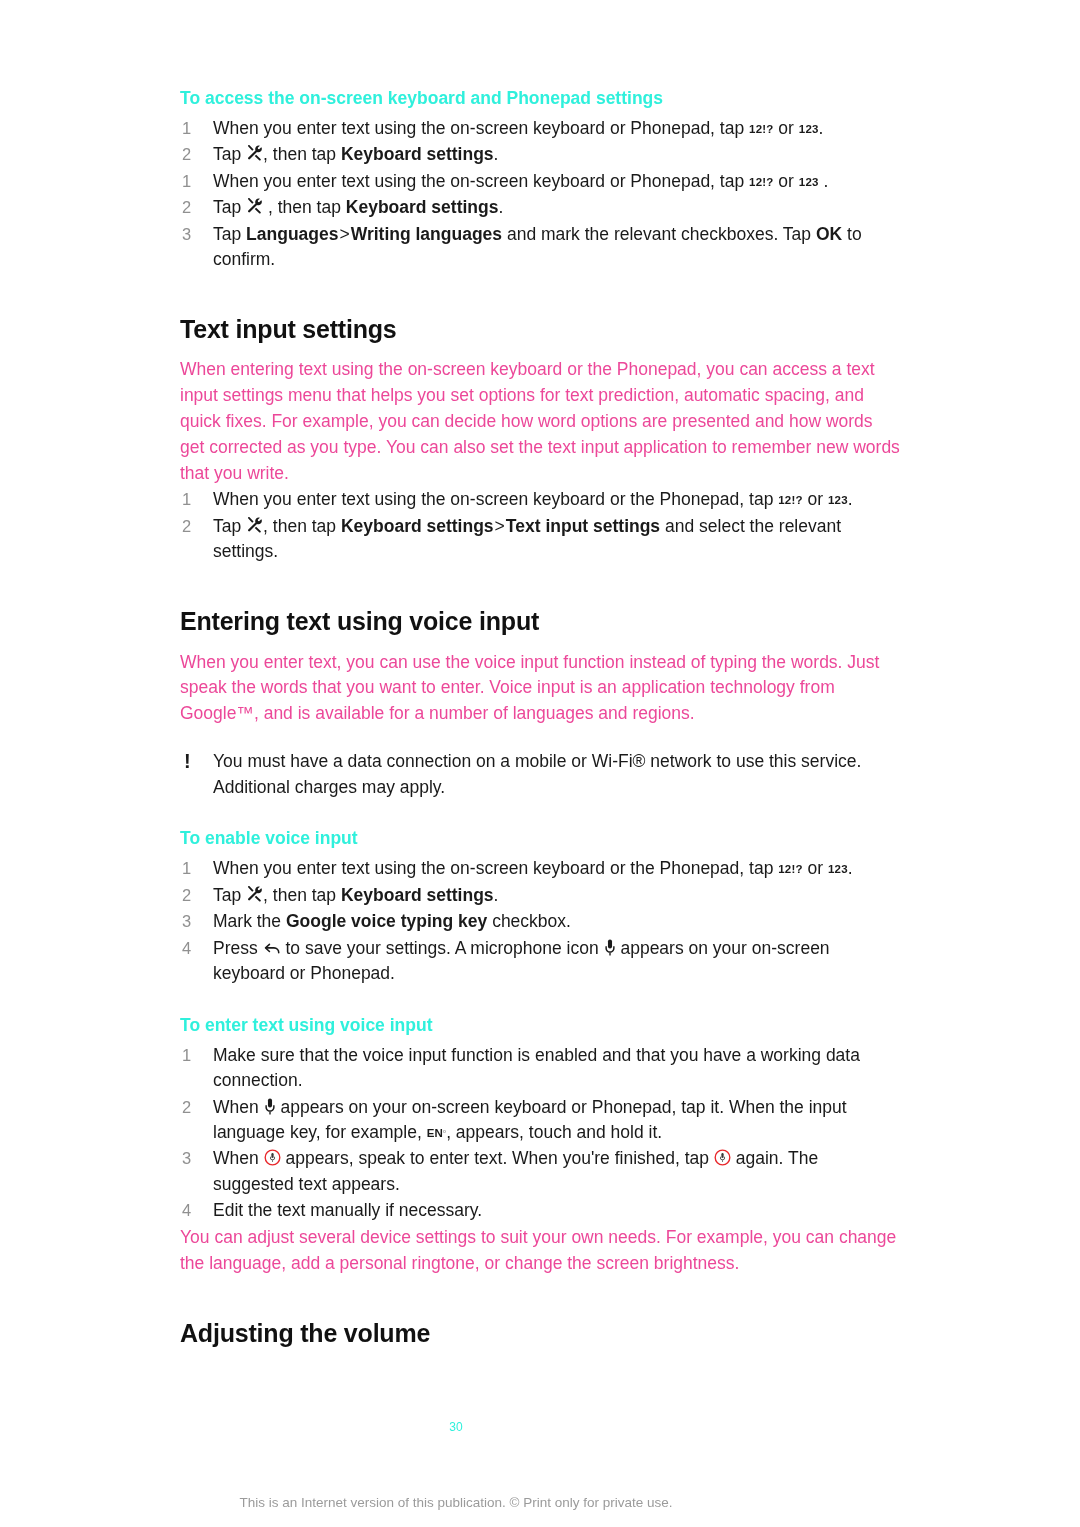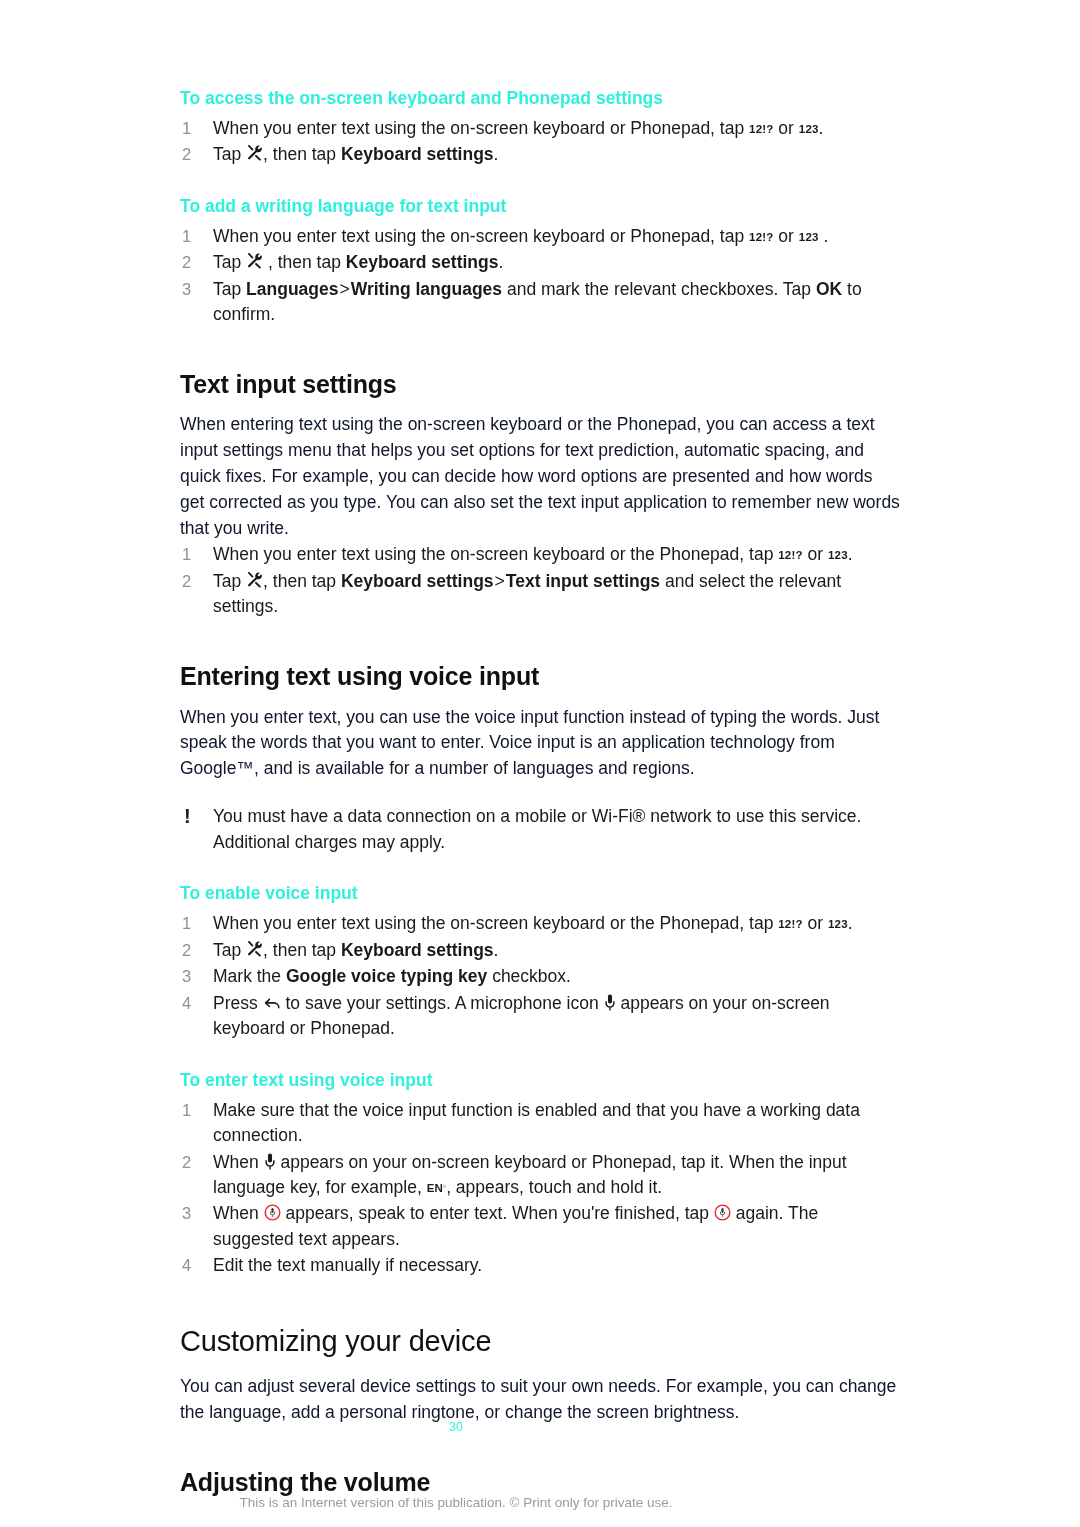--- a/index.html
+++ b/index.html
@@ -48,21 +48,21 @@
     color: #2ff0dc;
     margin: 28px 0 7px 0;
     line-height: 1.2;
   }
 
   
   p.body {
     font-size: 17.5px;
     line-height: 1.485;
     margin: 0 0 0 0;
-    color: #0f172a;
+    color: #ec4899;
   }
 
   
   ol.steps, ul.steps {
     list-style: none;
     margin: 0;
     padding: 0;
   }
   ol.steps li, ul.steps li {
     position: relative;
@@ -161,21 +161,20 @@
         <span class="num">2</span><span>Tap </span><span class="iicon"><svg width="17" height="17" viewBox="0 0 24 24">
               <g fill="#1a1a1a">
                 <path d="M3.2 2.2l5.6 6.0 1.9-1.8-5.7-5.9c-.5-.5-1.3-.5-1.8 0-.5.5-.5 1.2 0 1.7z"></path>
                 <path d="M20.6 19.7l-6.3-6.1-2.0 1.9 6.3 6.1c.5.5 1.3.5 1.9 0 .6-.5.6-1.4.1-1.9z"></path>
                 <path d="M21.5 3.0l-2.9 2.9-1.6-.3-.4-1.6 2.9-2.9c-1.7-.6-3.7-.2-5.1 1.1-1.5 1.5-1.8 3.7-1.0 5.5L3.3 17.6c-.6.6-.6 1.6 0 2.3.7.6 1.7.6 2.3 0l9.9-10.0c1.8.8 4.0.5 5.5-1.0 1.3-1.3 1.7-3.3 1.1-5.0z"></path>
               </g>
             </svg></span><span>, then tap </span><b>Keyboard settings</b><span>.</span>
       </li>
     </ol>
 
-    <h3 class="task-h">To add a writing language for text input</h3>
     <ol class="steps">
       <li>
         <span class="num">1</span><span>When you enter text using the on-screen keyboard or Phonepad, tap </span><span class="keyglyph">12!?</span><span> or </span><span class="keyglyph">123</span><span> .</span>
       </li>
       <li>
         <span class="num">2</span><span>Tap </span><span class="iicon"><svg width="17" height="17" viewBox="0 0 24 24">
               <g fill="#1a1a1a">
                 <path d="M3.2 2.2l5.6 6.0 1.9-1.8-5.7-5.9c-.5-.5-1.3-.5-1.8 0-.5.5-.5 1.2 0 1.7z"></path>
                 <path d="M20.6 19.7l-6.3-6.1-2.0 1.9 6.3 6.1c.5.5 1.3.5 1.9 0 .6-.5.6-1.4.1-1.9z"></path>
                 <path d="M21.5 3.0l-2.9 2.9-1.6-.3-.4-1.6 2.9-2.9c-1.7-.6-3.7-.2-5.1 1.1-1.5 1.5-1.8 3.7-1.0 5.5L3.3 17.6c-.6.6-.6 1.6 0 2.3.7.6 1.7.6 2.3 0l9.9-10.0c1.8.8 4.0.5 5.5-1.0 1.3-1.3 1.7-3.3 1.1-5.0z"></path>
@@ -274,21 +273,20 @@
                 <path d="M1.6 8.6v2.2c0 3.0 2.4 5.4 5.4 5.4s5.4-2.4 5.4-5.4V8.6h-1.7v2.2c0 2.0-1.7 3.7-3.7 3.7s-3.7-1.7-3.7-3.7V8.6z"></path>
                 <rect x="6.2" y="16.2" width="1.6" height="3.2"></rect>
               </g>
             </svg></span><span> again. The suggested text appears.</span>
       </li>
       <li>
         <span class="num">4</span><span>Edit the text manually if necessary.</span>
       </li>
     </ol>
 
-    <h1 class="sec-h1">Customizing your device</h1>
     <p class="body">You can adjust several device settings to suit your own needs. For example, you can change the language, add a personal ringtone, or change the screen brightness.</p>
 
     <h2 class="sec-h2">Adjusting the volume</h2>
 
   </div>
 
   <div class="page-number">30</div>
   <div class="footer-note">This is an Internet version of this publication. © Print only for private use.</div>
 </div>
 

